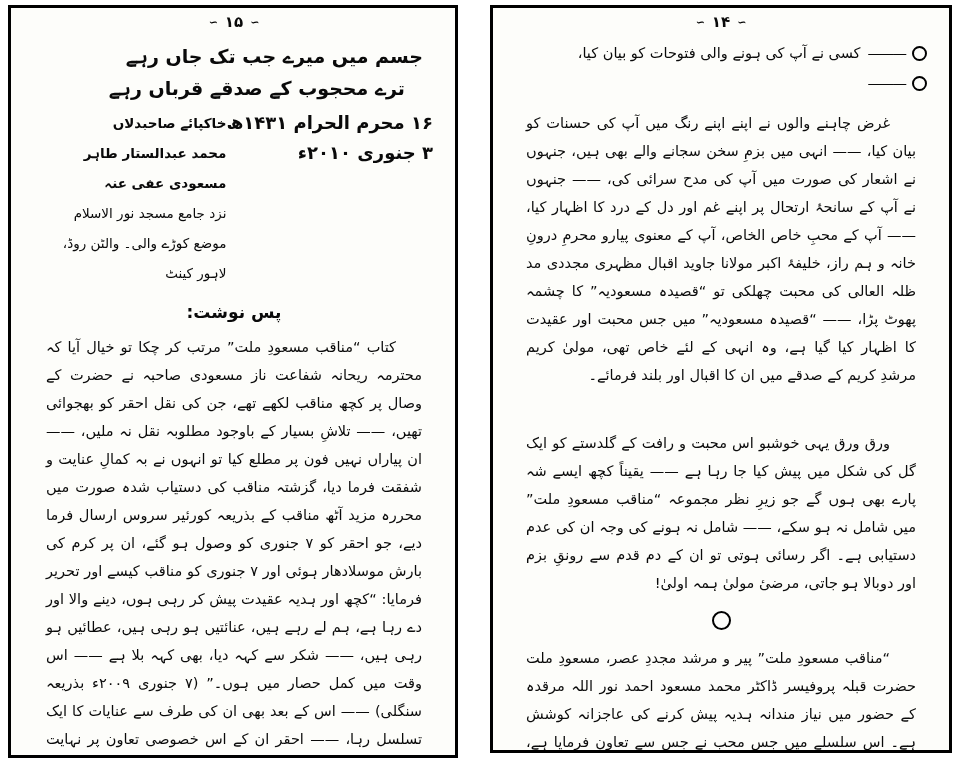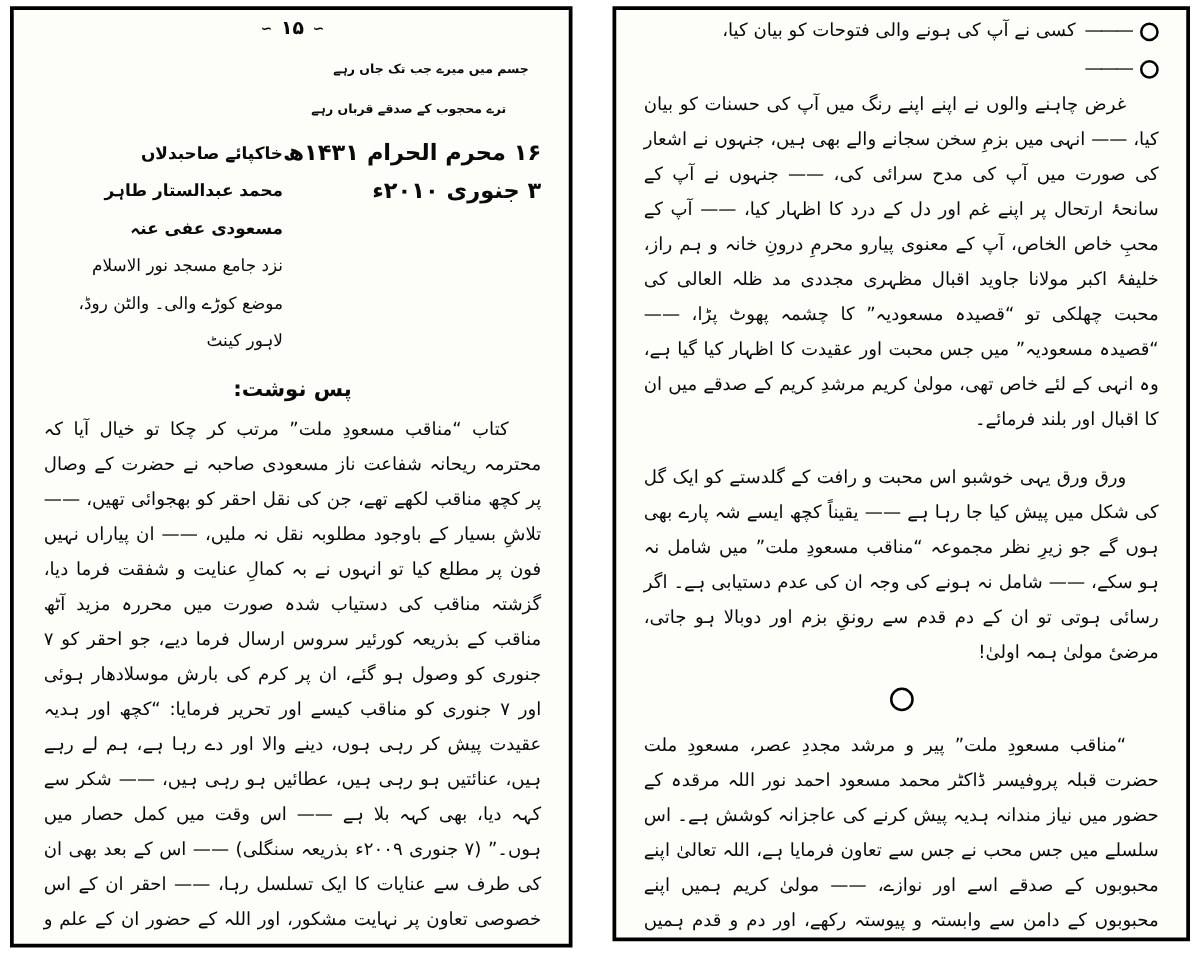--- a/index.html
+++ b/index.html
@@ -15,40 +15,40 @@
   .page.pos-left{left:8px;top:5px;width:450px;height:753px;padding-left:24px;}
   .page.pos-right{left:490px;top:5px;width:462px;height:748px;}
 
   .page-header{
     text-align:center;font-size:15px;font-weight:bold;
     height:24px;line-height:24px;margin-bottom:4px;
   }
   .page-header .orn{font-size:11px;color:#000;margin:0 7px;vertical-align:middle;}
 
   .para{
-    font-size:14.5px;line-height:28px;margin:0;
+    font-size:14.5px;line-height:28px;margin:11px;
     text-align:justify;text-align-last:right;text-indent:26px;
   }
   .bullet-row{
     display:flex;align-items:center;gap:7px;
     font-size:14.5px;line-height:30px;
   }
   .ring-icon{
     width:11px;height:11px;border:2px solid #000;border-radius:50%;
     flex:0 0 auto;background:#fdfdfa;
   }
   .bullet-dash{letter-spacing:-2px;white-space:nowrap;}
 
   .ring-ornament{
     width:15px;height:15px;border:2.5px solid #000;border-radius:50%;
     margin:14px auto 14px auto;
   }
 
   .poetry{margin:6px 10px 4px 0;}
-  .poetry-line{font-size:10px;line-height:32px;font-weight:bold;text-align:right;}
+  .poetry-line{font-size:19px;line-height:32px;font-weight:bold;text-align:right;}
   .poetry-line.l2{padding-right:18px;}
 
   .sig-block{display:flex;justify-content:space-between;margin-top:4px;}
   .dates-col{text-align:right;font-size:18px;line-height:30px;font-weight:bold;white-space:nowrap;}
   .sig-col{font-size:13.5px;line-height:30px;margin-left:6px;}
   .sig-col .sig-name{font-weight:bold;}
   .sig-col .sig-label{font-weight:bold;}
 
   .section-heading{
     font-size:17px;font-weight:bold;text-align:center;
@@ -86,20 +86,23 @@
 
   <div class="section-heading">پس نوشت:</div>
 
   <p class="para">کتاب “مناقب مسعودِ ملت” مرتب کر چکا تو خیال آیا کہ محترمہ ریحانہ شفاعت ناز مسعودی صاحبہ نے حضرت کے وصال پر کچھ مناقب لکھے تھے، جن کی نقل احقر کو بھجوائی تھیں، —— تلاشِ بسیار کے باوجود مطلوبہ نقل نہ ملیں، —— ان پیاراں نہیں فون پر مطلع کیا تو انہوں نے بہ کمالِ عنایت و شفقت فرما دیا، گزشتہ مناقب کی دستیاب شدہ صورت میں محررہ مزید آٹھ مناقب کے بذریعہ کورئیر سروس ارسال فرما دیے، جو احقر کو ۷ جنوری کو وصول ہو گئے، ان پر کرم کی بارش موسلادھار ہوئی اور ۷ جنوری کو مناقب کیسے اور تحریر فرمایا: “کچھ اور ہدیہ عقیدت پیش کر رہی ہوں، دینے والا اور دے رہا ہے، ہم لے رہے ہیں، عنائتیں ہو رہی ہیں، عطائیں ہو رہی ہیں، —— شکر سے کہہ دیا، بھی کہہ بلا ہے —— اس وقت میں کمل حصار میں ہوں۔” (۷ جنوری ۲۰۰۹ء بذریعہ سنگلی) —— اس کے بعد بھی ان کی طرف سے عنایات کا ایک تسلسل رہا، —— احقر ان کے اس خصوصی تعاون پر نہایت مشکور، اور اللہ کے حضور ان کے علم و قلم میں برکت ارزانی کے لئے دعا گو ہے۔</p>
 
   <div class="spacer-sm"></div>
 
 </div>
 
 <div class="page pos-right">
+  <div class="page-header">
+    <span class="orn">∼</span><span>۱۴</span><span class="orn">∼</span>
+  </div>
 
   <div class="bullet-row">
     <span class="ring-icon"></span>
     <span class="bullet-dash">———</span>
     <span>کسی نے آپ کی ہونے والی فتوحات کو بیان کیا،</span>
   </div>
   <div class="bullet-row">
     <span class="ring-icon"></span>
     <span class="bullet-dash">———</span>
   </div>

